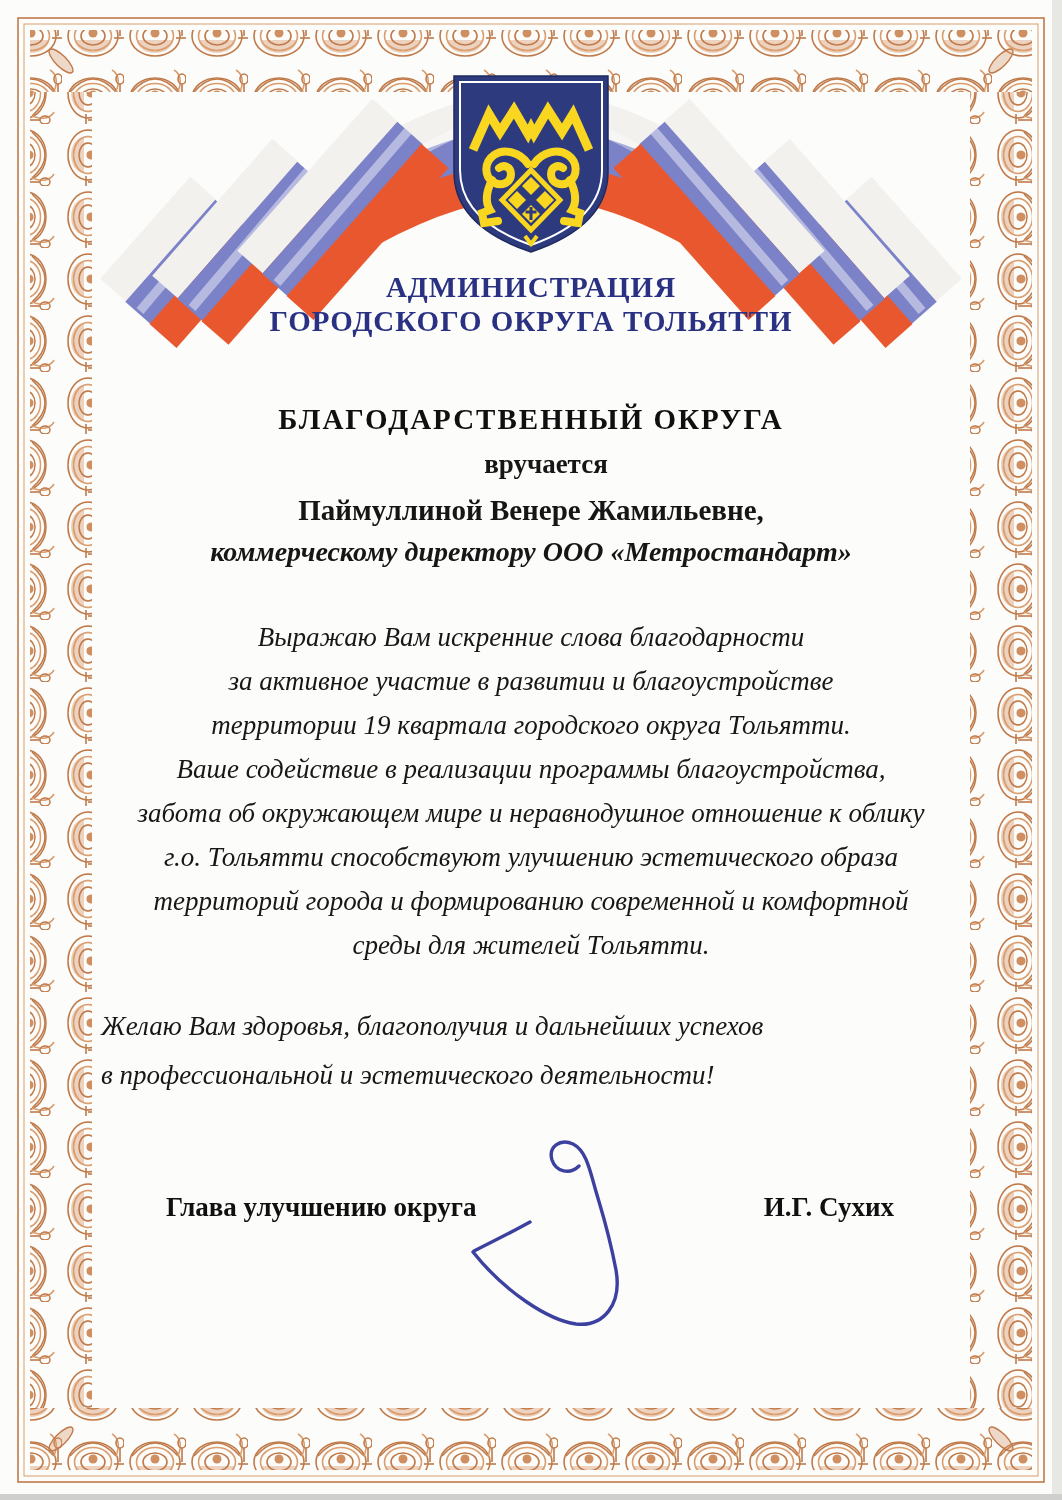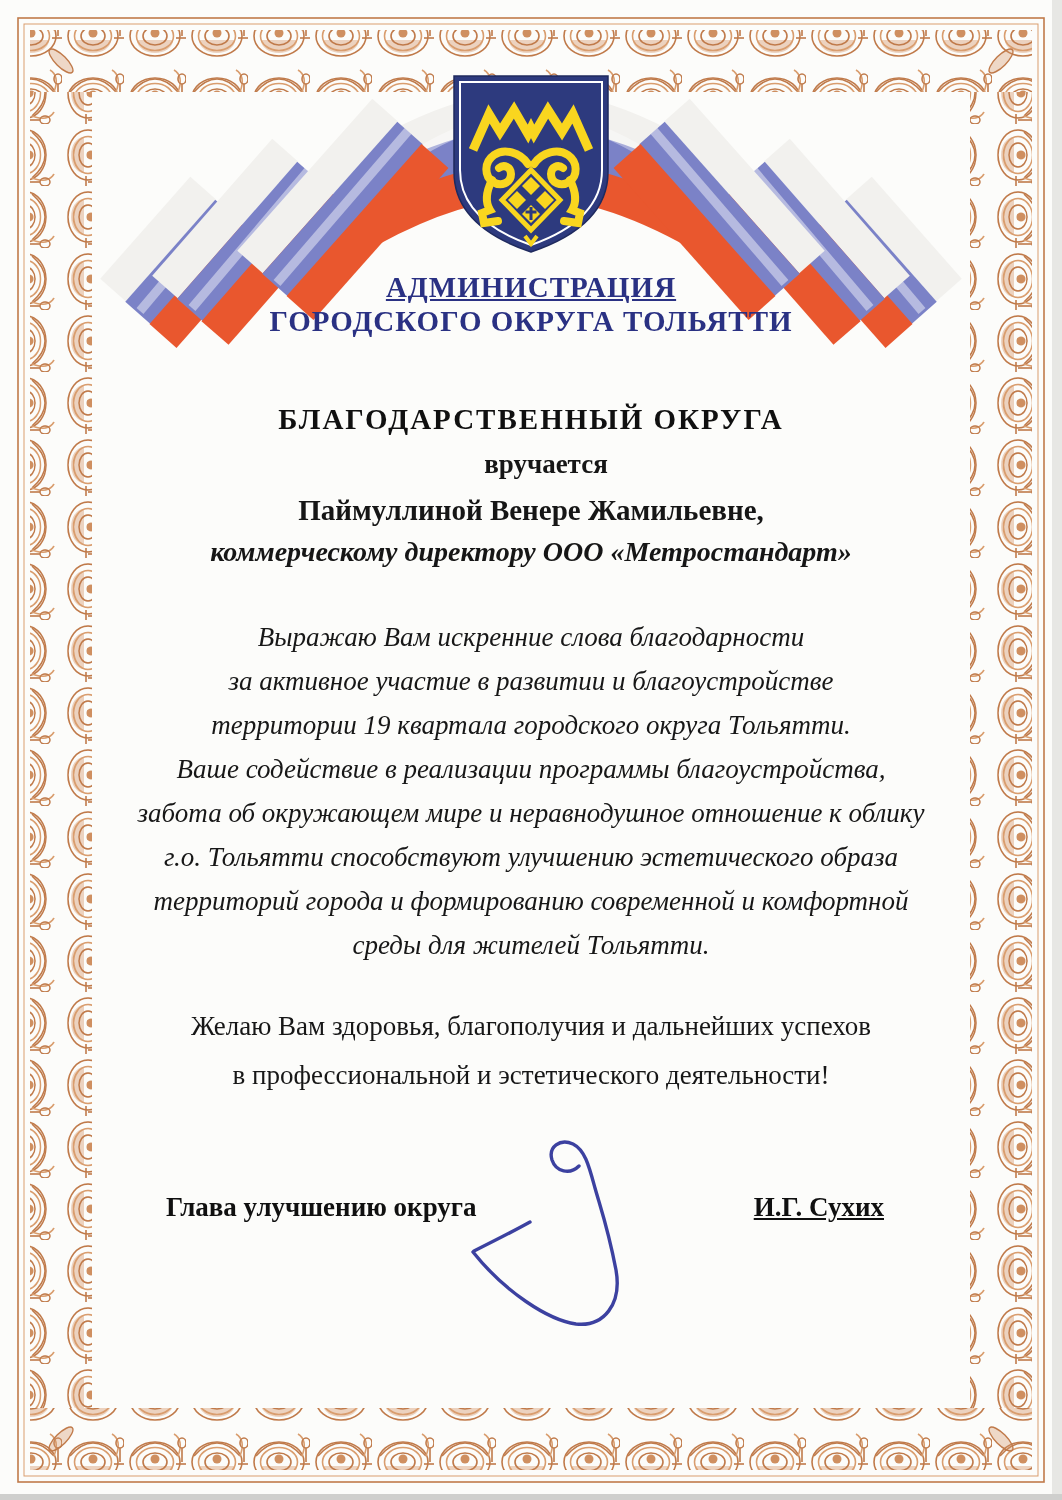--- a/index.html
+++ b/index.html
@@ -4,33 +4,33 @@
 <style>
   html,body{margin:0;padding:0;}
   body{
     width:1062px;height:1500px;position:relative;overflow:hidden;
     background:#fcfcfa;
     font-family:"Liberation Serif", serif;
   }
   .gfx{position:absolute;left:0;top:0;pointer-events:none;}
   .tl{position:absolute;left:0;width:100%;text-align:center;color:#161616;}
   .hdr1,.hdr2{color:#2a3183;font-weight:bold;font-size:29px;letter-spacing:1px;}
-  .hdr1{top:271px;text-decoration:underline;}
+  .hdr1{top:271px;}
   .hdr2{top:305px;}
   .title{top:403px;font-size:29px;font-weight:bold;letter-spacing:2px;color:#101010;}
   .sub{top:449px;font-size:27px;font-weight:bold;padding-left:15px;}
   .rname{top:494px;font-size:29px;font-weight:bold;}
   .rpos{top:536px;font-size:28px;font-weight:bold;font-style:italic;}
   .bodypar{position:absolute;left:101px;width:860px;top:615px;}
   .bodypar .bl{height:44px;line-height:44px;text-align:center;font-size:27px;font-style:italic;color:#171717;}
   .wishpar{position:absolute;left:101px;width:860px;top:1002px;}
-  .wishpar .bl{height:49px;line-height:49px;text-align:center;font-size:27px;color:#171717;}
+  .wishpar .bl{height:49px;line-height:49px;font-size:27px;font-style:italic;color:#171717;}
   .signrow{position:absolute;top:1187px;left:0;width:100%;height:40px;line-height:40px;font-size:27px;font-weight:bold;color:#101010;}
   .signpos{position:absolute;left:166px;}
-  .signname{position:absolute;right:178px;text-decoration:underline;}
+  .signname{position:absolute;right:168px;}
 </style>
 </head>
 <body>
 
 <svg class="gfx" width="1062" height="1500" viewBox="0 0 1062 1500">
   <defs>
     <pattern id="ornH" width="62" height="62" patternUnits="userSpaceOnUse">
       <path d="M 13,40 a 18,13 0 0 0 36,0 Z" fill="#d49467" opacity="0.4"></path>
       <g fill="none" stroke="#c07a4a" stroke-width="1.6">
         <ellipse cx="31" cy="36" rx="25" ry="20"></ellipse>

